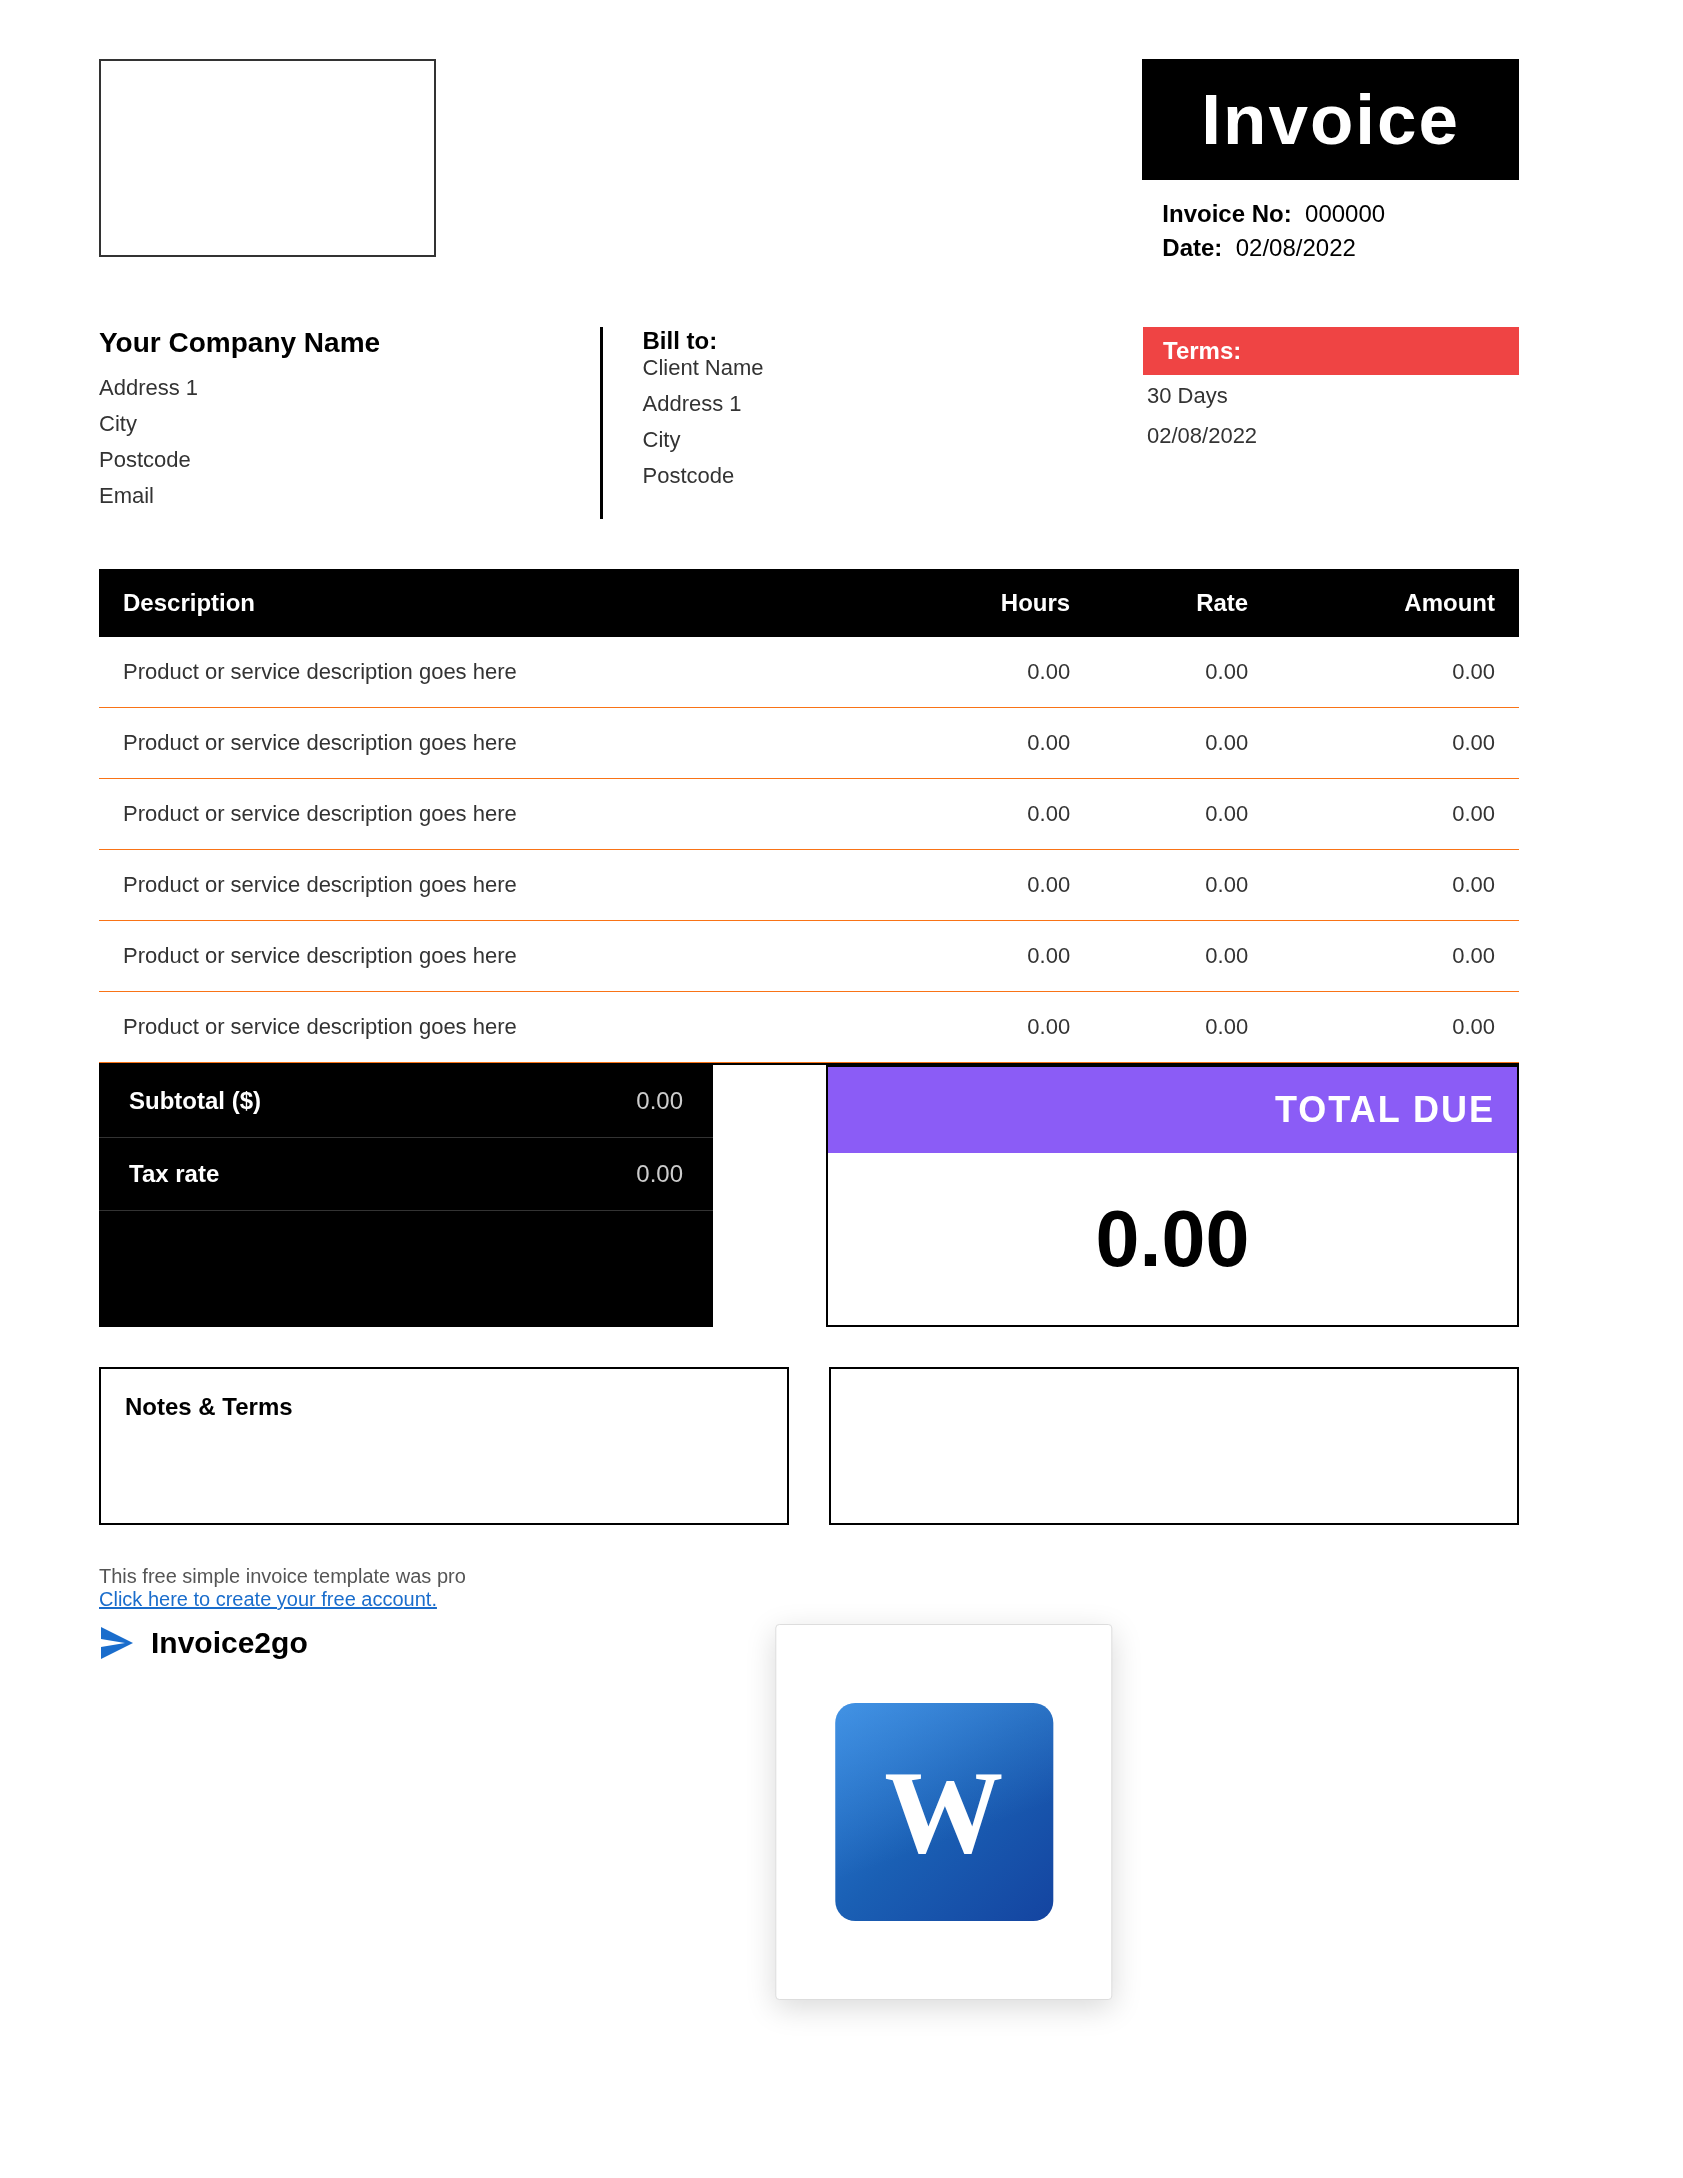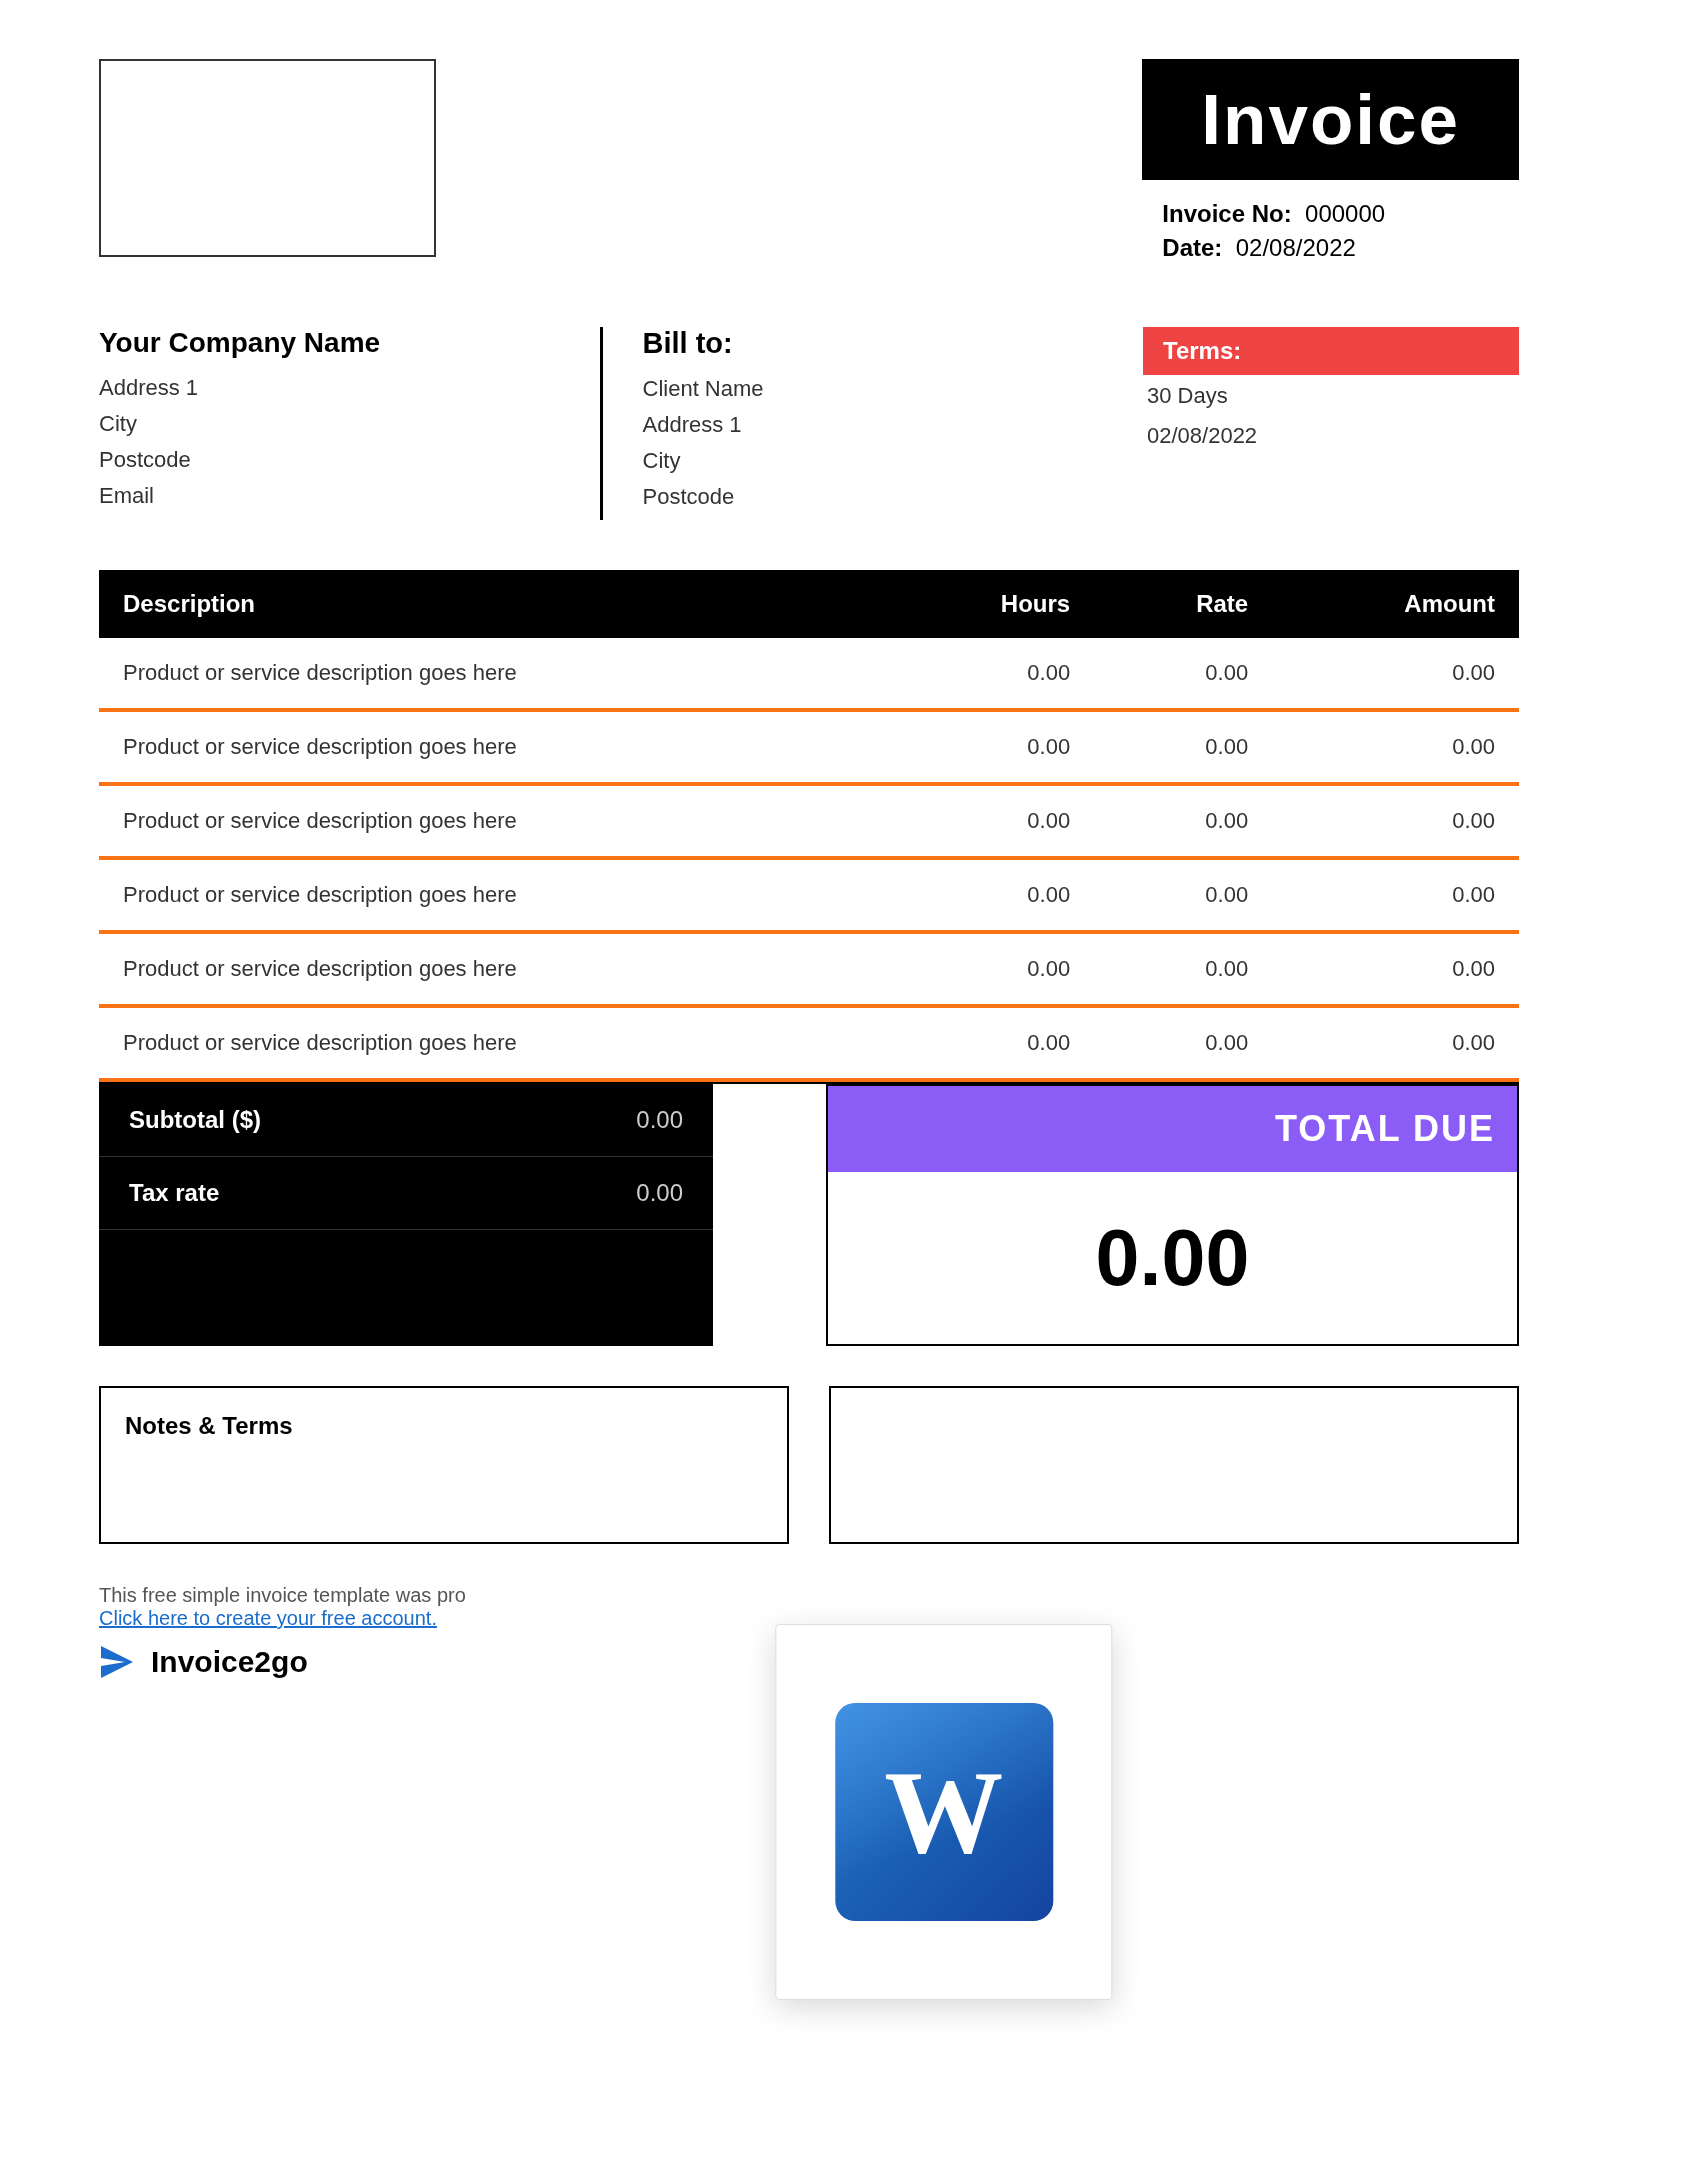--- a/index.html
+++ b/index.html
@@ -76,23 +76,22 @@
     .from-address p {
       font-size: 22px;
       color: #333;
       margin-bottom: 10px;
     }
     .bill-to {
       flex: 1;
       padding: 0 40px;
     }
     .bill-to .bill-label {
-      font-size: 29px;
-      font-weight: bold;
-      margin-bottom: 16px;
+      font-size: 24px;
+      font-weight: bold;
     }
     .bill-to p {
       font-size: 22px;
       color: #333;
       margin-bottom: 10px;
     }
     .terms-box {
       flex: 0 0 376px;
     }
     .terms-header {
@@ -136,21 +135,21 @@
     .invoice-table thead th {
       padding: 20px 24px;
       font-size: 24px;
       font-weight: bold;
       text-align: left;
     }
     .invoice-table thead th.right {
       text-align: right;
     }
     .invoice-table tbody tr {
-      border-bottom: 4px solid #f97316;
+      border-bottom: 1px solid #f97316;
     }
     .invoice-table tbody td {
       padding: 22px 24px;
       font-size: 22px;
       color: #333;
     }
     .invoice-table tbody td.right {
       text-align: right;
     }
 

